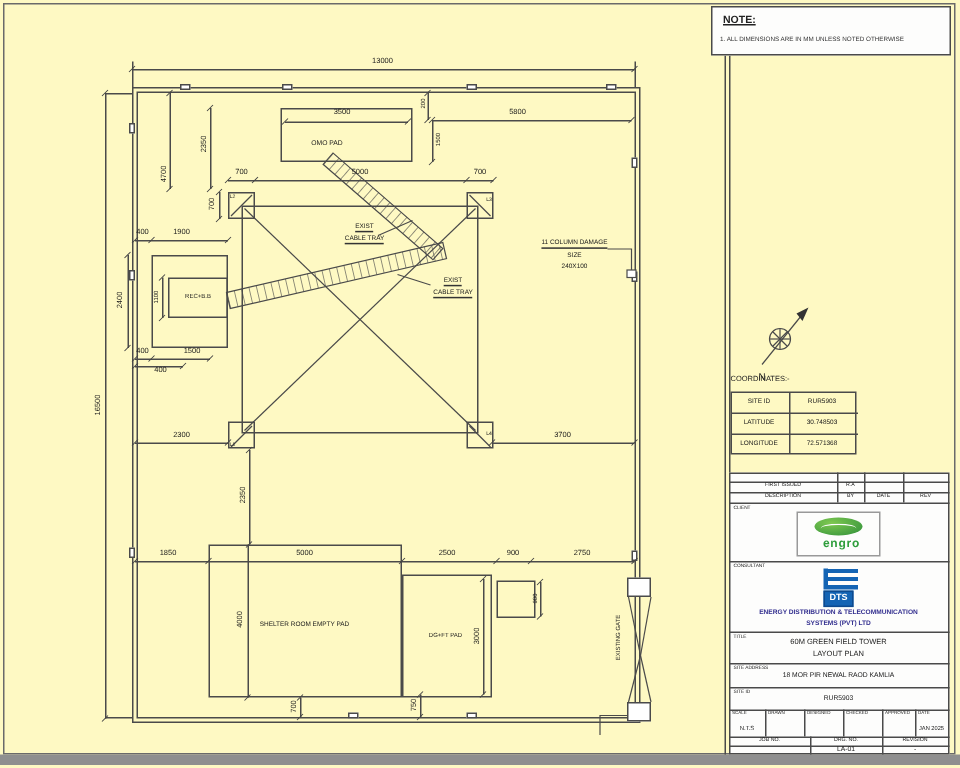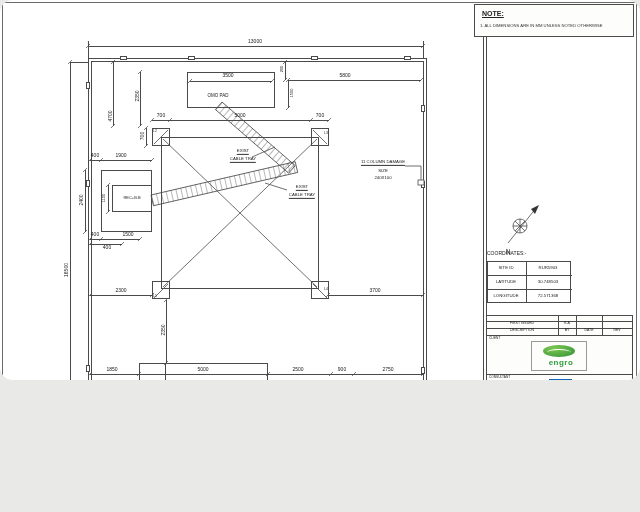--- a/index.html
+++ b/index.html
@@ -1,17 +1,17 @@
 <!DOCTYPE html>
 <html><head>
 <meta charset="utf-8">
 <style>
   html,body{margin:0;padding:0;background:#e9e9e7;}
-  #sheet{position:relative;width:640px;height:380px;background:#ffffff;overflow:hidden;
-         font-family:"Liberation Sans","DejaVu Sans",sans-serif;color:#1a1a1a;border-radius:13px;}
+  #sheet{position:relative;width:640px;height:512px;background:#fef9c3;overflow:hidden;
+         font-family:"Liberation Sans","DejaVu Sans",sans-serif;color:#1a1a1a;}
   .box{position:absolute;border:1px solid #4a4a4a;box-sizing:border-box;}
   .hl{position:absolute;height:1px;background:#4a4a4a;}
   .vl{position:absolute;width:1px;background:#4a4a4a;}
   .lbl{position:absolute;font-size:5px;line-height:1.1;white-space:nowrap;
        transform:translate(-50%,-50%);text-align:center;}
   .vlb{position:absolute;font-size:5px;line-height:1;white-space:nowrap;
        transform:translate(-50%,-50%) rotate(-90deg);text-align:center;}
   .tlbl{position:absolute;font-size:3.2px;line-height:1;white-space:nowrap;color:#222;}
   .ul{border-bottom:0.5px solid #333;padding-bottom:0.5px;}
   .cm{position:absolute;background:#fff;border:1px solid #4a4a4a;box-sizing:border-box;}

